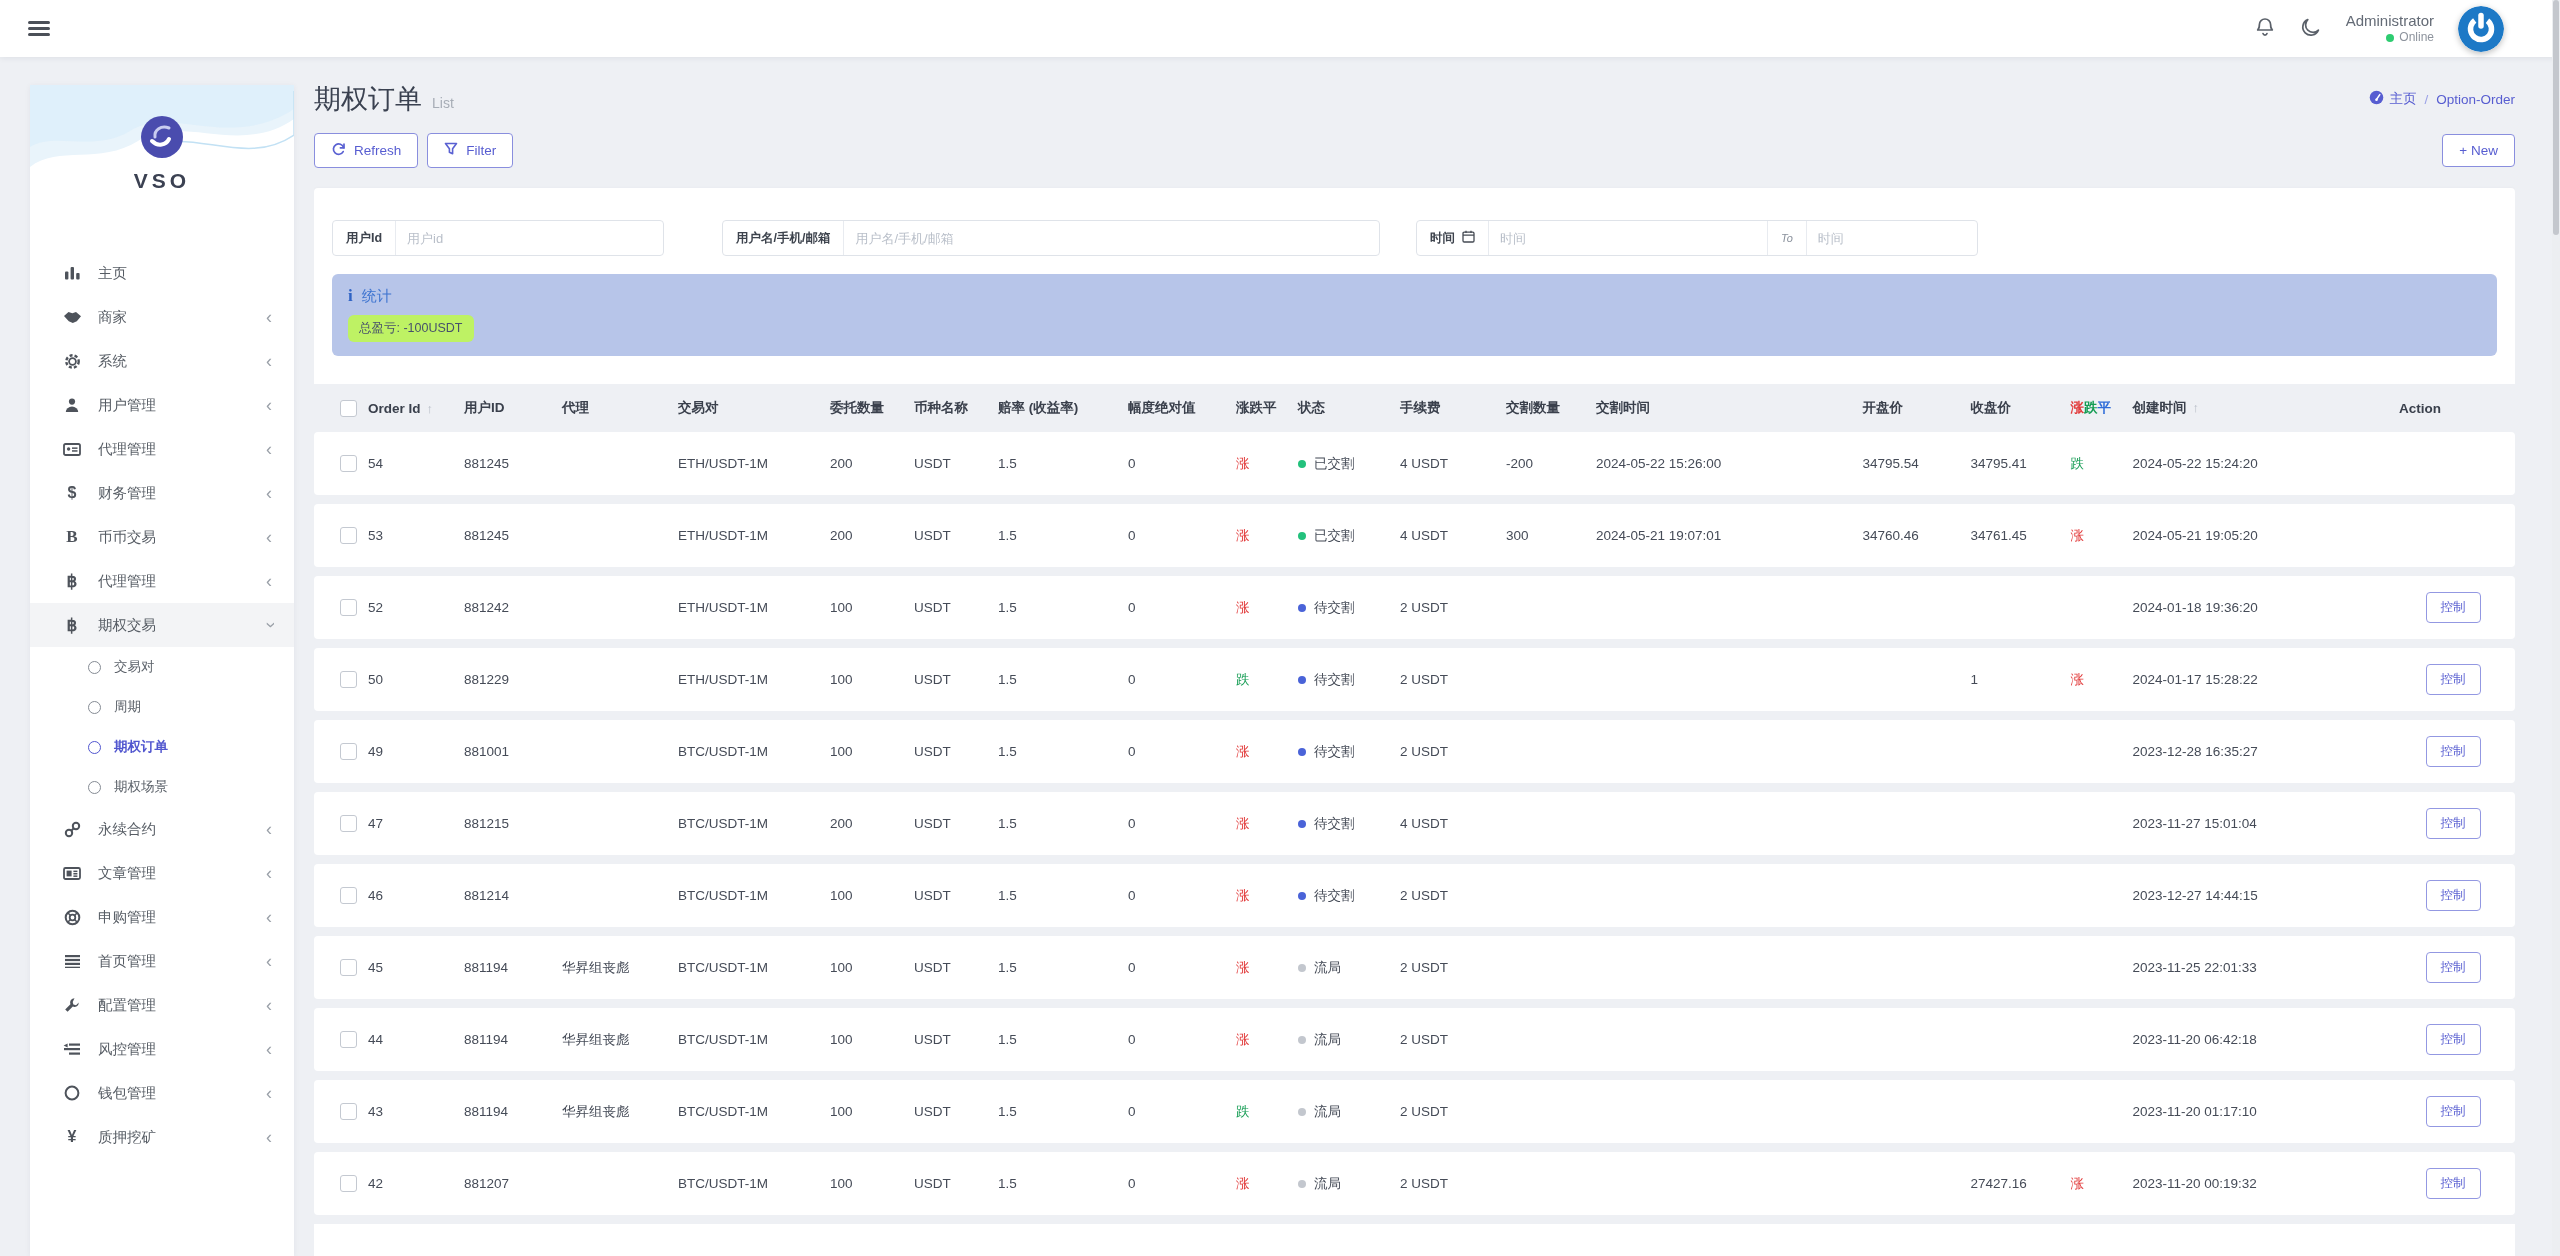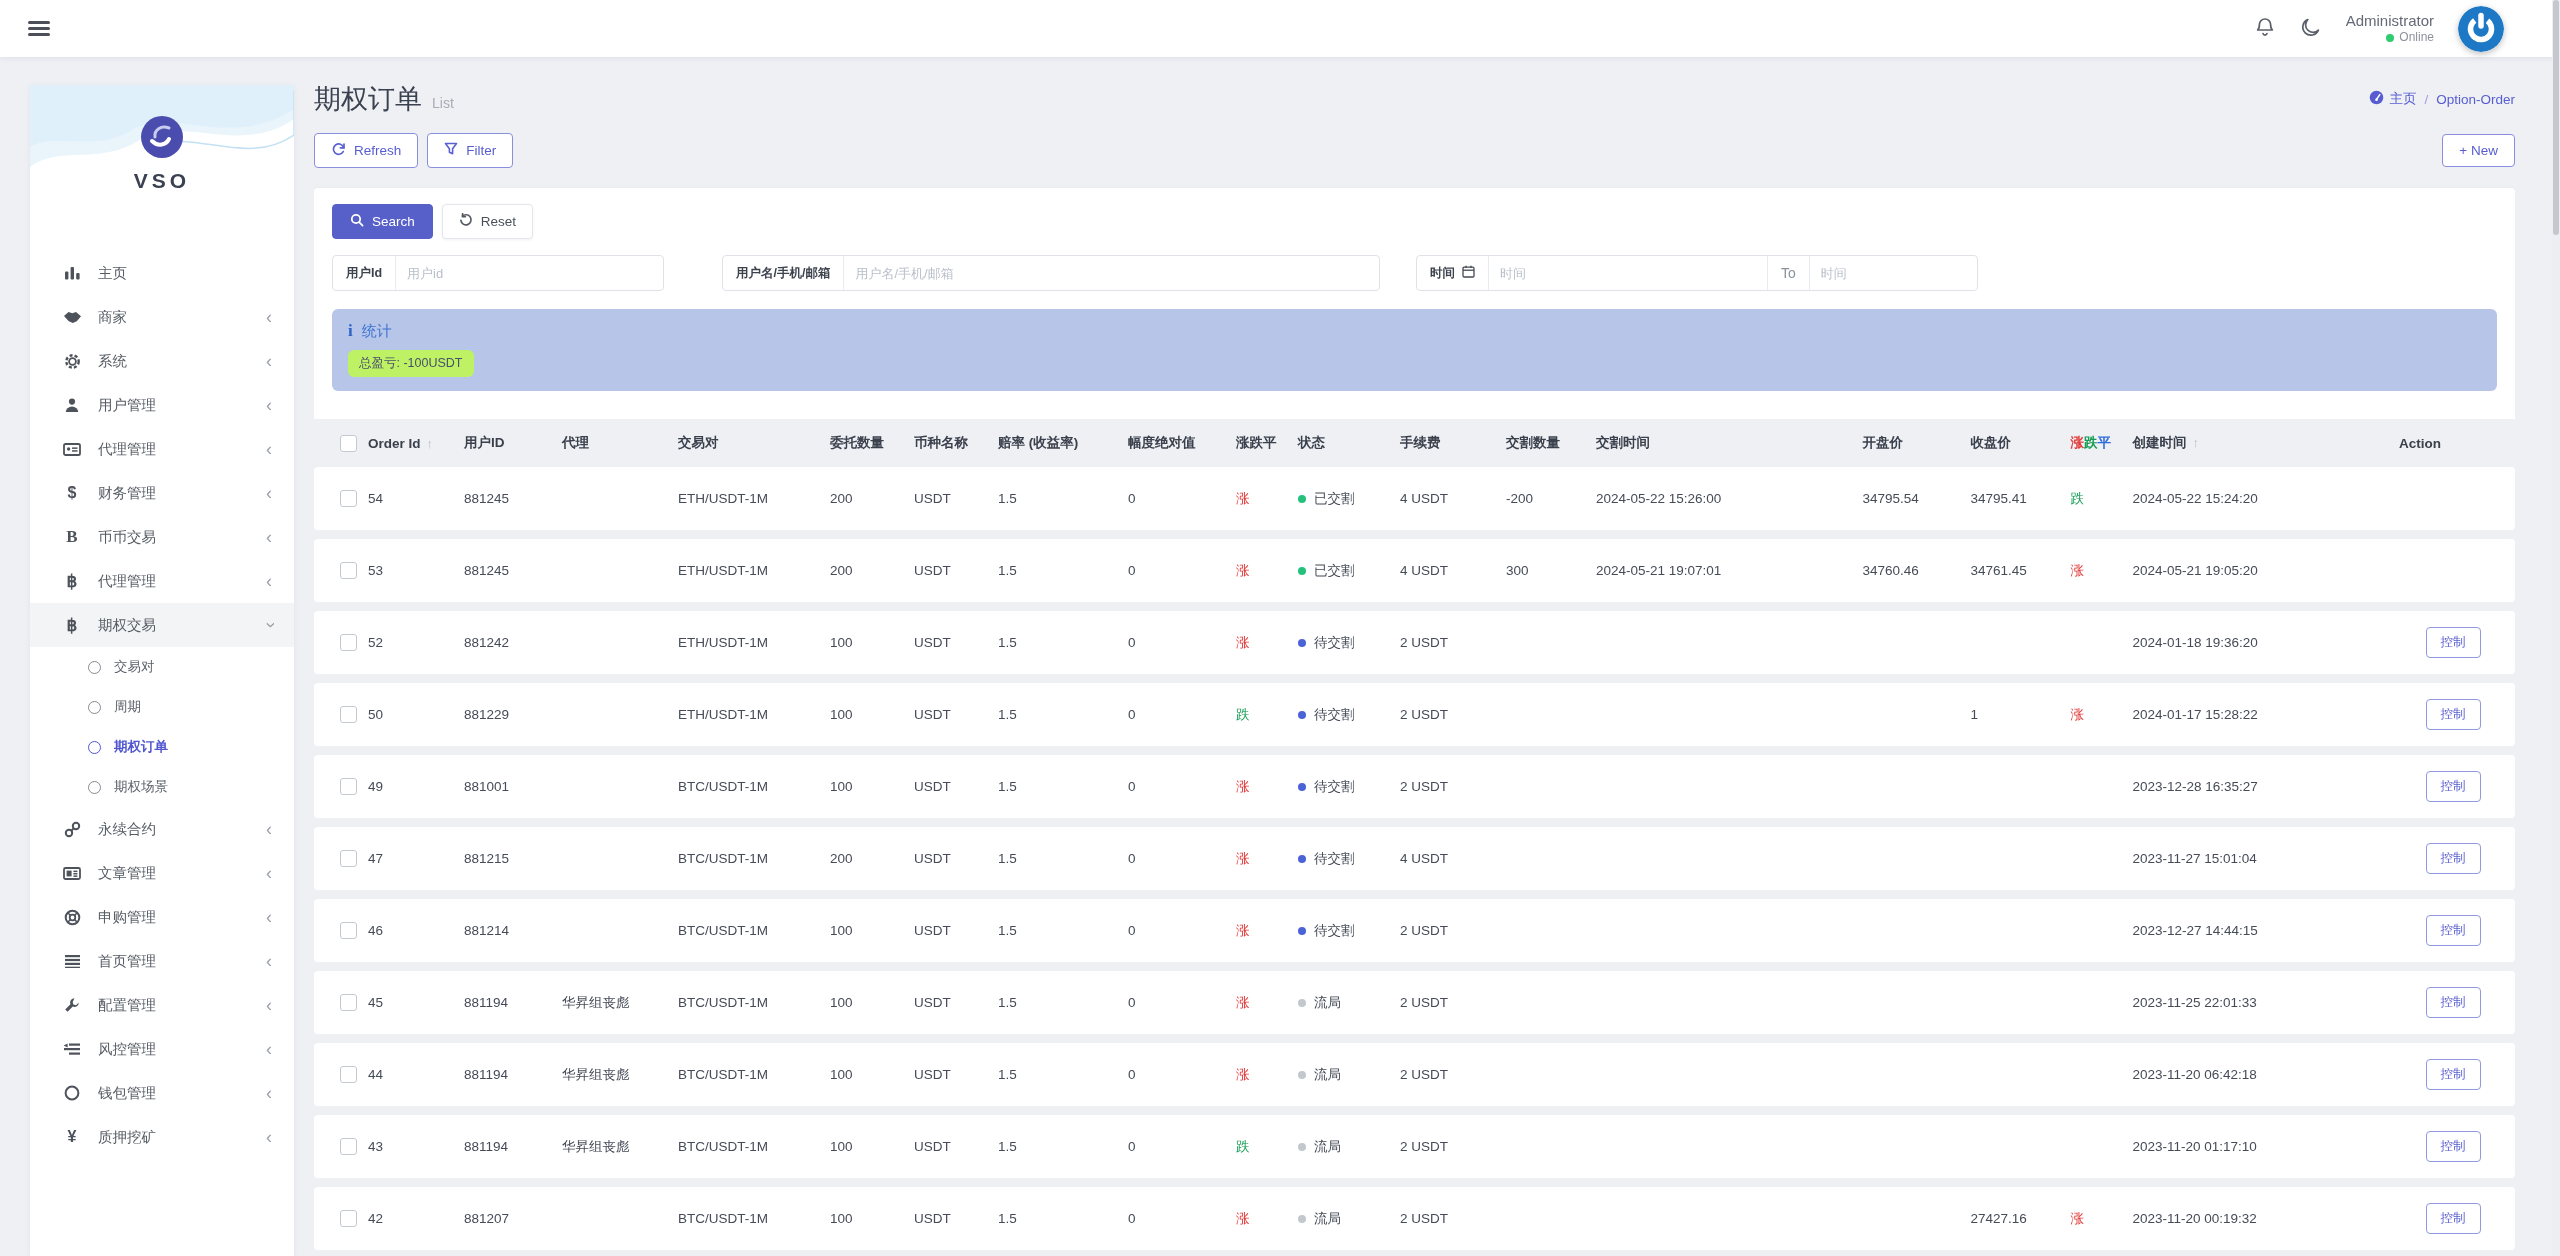--- a/index.html
+++ b/index.html
@@ -77,22 +77,22 @@
 .fgroup { display:flex; align-items:stretch; border:1px solid #dfe3e9; border-radius:4px;
   height:36px; background:#fff; }
 .flabel { display:flex; align-items:center; gap:7px; padding:0 13px; font-weight:700;
   font-size:12.5px; color:#3d434d; border-right:1px solid #e8ebf0; white-space:nowrap; }
 .fgroup input { border:none; outline:none; padding:0 11px; font-size:13px; color:#444;
   flex:1; background:transparent; font-family:inherit; min-width:0; }
 .fgroup input::placeholder { color:#b9bfc9; }
 .fg-userid { width:332px; }
 .fg-user { width:658px; margin-left:58px; }
 .fg-time { width:562px; margin-left:36px; }
-.to-box { display:flex; align-items:center; padding:0 13px; color:#8a919c; font-size:14px;
-  border-left:1px solid #e8ebf0; border-right:1px solid #e8ebf0; }
+.to-box { display:flex; align-items:center; padding:0 13px; color:#8a919c; font-size:11px;
+  border-left:1px solid #e8ebf0; border-right:1px solid #e8ebf0;font-style:italic; }
 
 .stats { margin-top:18px; background:#b7c5e9; border-radius:6px; padding:12px 16px 14px; }
 .stats-title { color:#3e74d0; font-size:15px; display:flex; align-items:center; gap:9px; }
 .info-i { font-family:"Liberation Serif", serif; font-weight:700; font-size:17px; color:#2f63c4; }
 .stats-badge { display:inline-block; margin-top:9px; background:#bef264; border-radius:6px;
   padding:5px 11px; font-size:12.5px; color:#47516b; }
 
 .table-wrap { margin:28px -18px 0; background:#eef0f4; }
 table { width:100%; table-layout:fixed; border-collapse:separate; border-spacing:0 9px; }
 thead th { height:30px; font-size:13.5px; font-weight:700; color:#3a404c; text-align:left;
@@ -403,40 +403,20 @@
         <span data-name="filter-label">Filter</span>
       </button>
     </div>
     <button class="btn-outline" data-name="new-button">
       <span data-name="new-label">+ New</span>
     </button>
   </div>
 
   <div class="card" data-name="content-card">
 
-    <div class="search-row">
-      <button class="btn-primary" data-name="search-button">
-        <span data-name="search-icon">
-          <svg width="14" height="14" viewBox="0 0 14 14">
-            <circle cx="6" cy="6" r="4.2" fill="none" stroke="#fff" stroke-width="1.8"></circle>
-            <line x1="9.2" y1="9.2" x2="12.6" y2="12.6" stroke="#fff" stroke-width="1.8" stroke-linecap="round"></line>
-          </svg>
-        </span>
-        <span data-name="search-label">Search</span>
-      </button>
-      <button class="btn-plain" data-name="reset-button">
-        <span data-name="reset-icon">
-          <svg width="14" height="14" viewBox="0 0 14 14" fill="none" stroke="#555b64" stroke-width="1.7" stroke-linecap="round">
-            <path d="M3.4 3.2 A5.1 5.1 0 1 1 1.9 7.4"></path>
-            <path d="M3.6 0.8 v2.8 h2.8"></path>
-          </svg>
-        </span>
-        <span data-name="reset-label">Reset</span>
-      </button>
-    </div>
 
     <div class="fields-row">
       <div class="fgroup fg-userid" data-name="userid-field-group">
         <span class="flabel" data-name="userid-field-label">用户Id</span>
         <input type="text" data-name="userid-input" placeholder="用户id" style="">
       </div>
       <div class="fgroup fg-user" data-name="username-field-group">
         <span class="flabel" data-name="username-field-label">用户名/手机/邮箱</span>
         <input type="text" data-name="username-input" placeholder="用户名/手机/邮箱" style="">
       </div>

